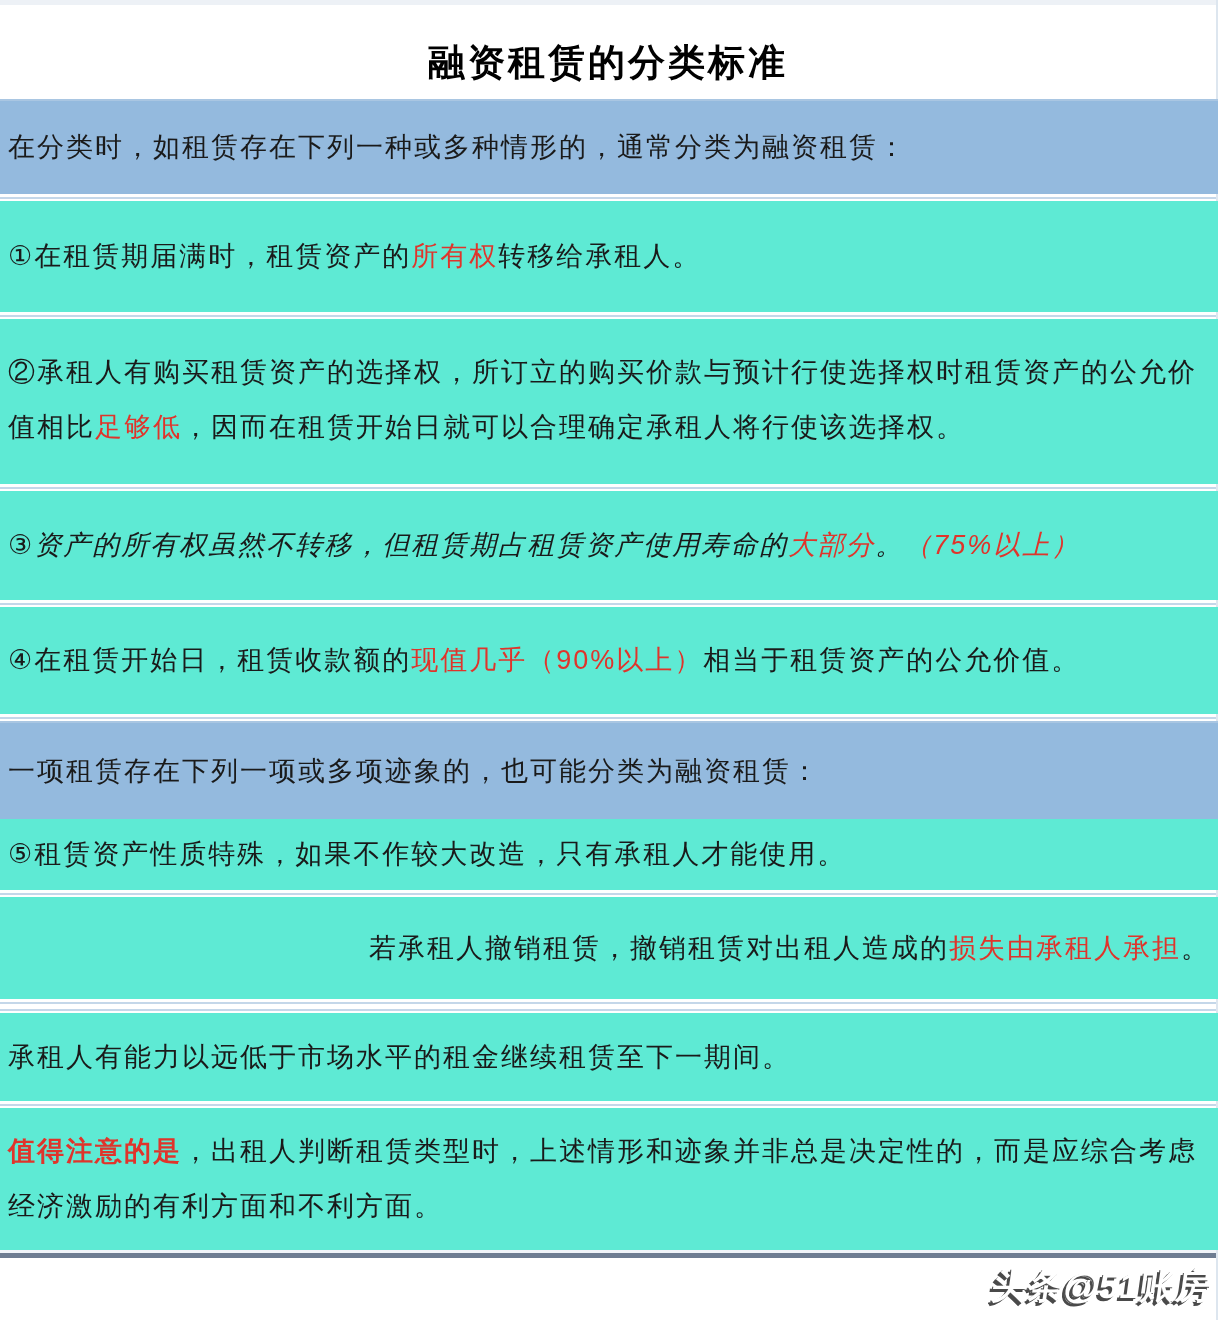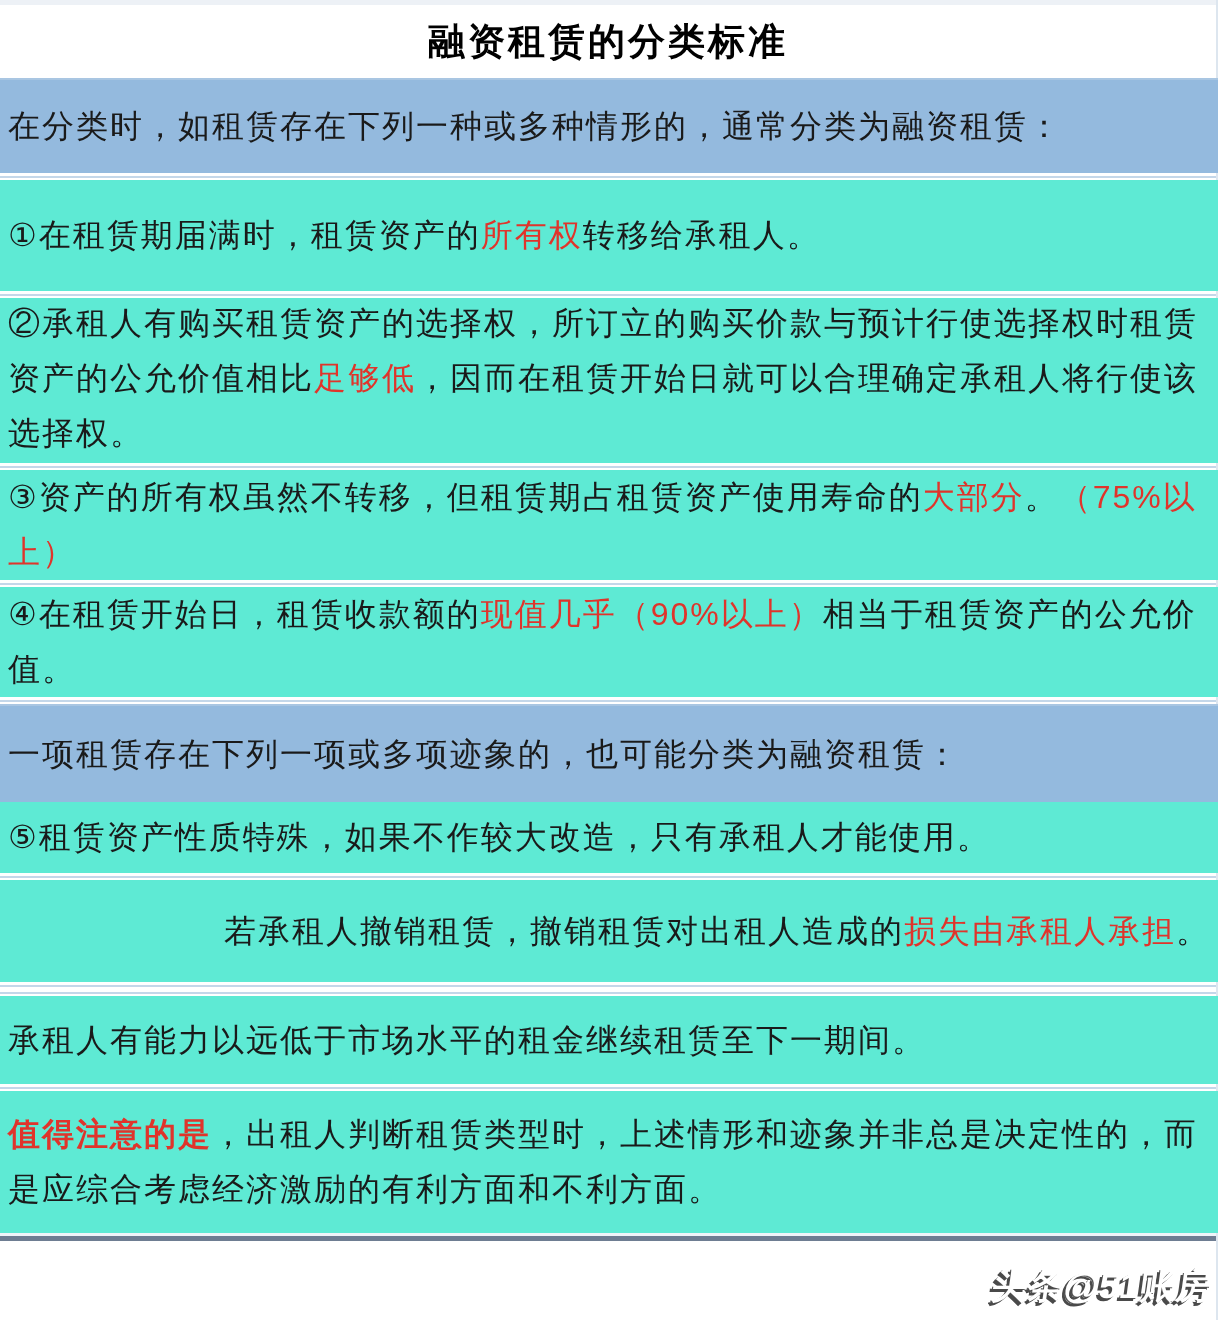--- a/index.html
+++ b/index.html
@@ -15,28 +15,28 @@
     font-family:"Liberation Sans","DejaVu Sans",sans-serif;
     color:var(--text-black);
   }
   .page{
     position:relative;width:1218px;height:1320px;background:#ffffff;
     box-sizing:border-box;border-right:2px solid #dde6ef;
   }
   .top-strip{height:5px;background:#edf1f6;}
   .doc-title{
     height:73px;display:flex;align-items:center;justify-content:center;
-    font-size:37px;font-weight:700;letter-spacing:3px;color:#000;
+    font-size:37px;font-weight:700;letter-spacing:3px;color:#000;margin-top:21px;
   }
   .row{
     box-sizing:border-box;display:flex;align-items:center;
     padding:0 8px;width:1218px;
   }
   .row .rowtext{
-    font-size:32px;line-height:55px;letter-spacing:2px;
+    font-size:27px;line-height:55px;letter-spacing:2px;
     word-break:break-all;
   }
   .band{background:var(--band-blue);color:#12161b;border-top:2px solid #a9c6e2;}
   .item{background:#5eead4;}
   .sep{
     height:7px;background:#ffffff;display:flex;align-items:center;
   }
   .sep::after{content:"";display:block;height:2px;width:100%;background:var(--divider-blue);}
   .seg{color:var(--text-black);}
   .seg.red{color:var(--highlight-red);}
@@ -65,21 +65,21 @@
       </div>
       <div class="sep"></div>
       <div class="row item" style="min-height: 111px;">
         <div class="rowtext"><span class="seg">①在租赁期届满时，租赁资产的</span><span class="seg red">所有权</span><span class="seg">转移给承租人。</span></div>
       </div>
       <div class="sep"></div>
       <div class="row item" style="min-height: 165px; font-family: Liberation Mono, monospace;">
         <div class="rowtext"><span class="seg">②承租人有购买租赁资产的选择权，所订立的购买价款与预计行使选择权时租赁资产的公允价值相比</span><span class="seg red">足够低</span><span class="seg">，因而在租赁开始日就可以合理确定承租人将行使该选择权。</span></div>
       </div>
       <div class="sep"></div>
-      <div class="row item" style="min-height: 109px;">
+      <div class="row item" style="min-height: 109px; font-style: italic;">
         <div class="rowtext"><span class="seg">③资产的所有权虽然不转移，但租赁期占租赁资产使用寿命的</span><span class="seg red">大部分</span><span class="seg">。</span><span class="seg red">（75%以上）</span></div>
       </div>
       <div class="sep"></div>
       <div class="row item" style="min-height: 107px;">
         <div class="rowtext"><span class="seg">④在租赁开始日，租赁收款额的</span><span class="seg red">现值几乎（90%以上）</span><span class="seg">相当于租赁资产的公允价值。</span></div>
       </div>
       <div class="sep"></div>
       <div class="row band" style="min-height: 98px;">
         <div class="rowtext"><span class="seg">一项租赁存在下列一项或多项迹象的，也可能分类为融资租赁：</span></div>
       </div>

